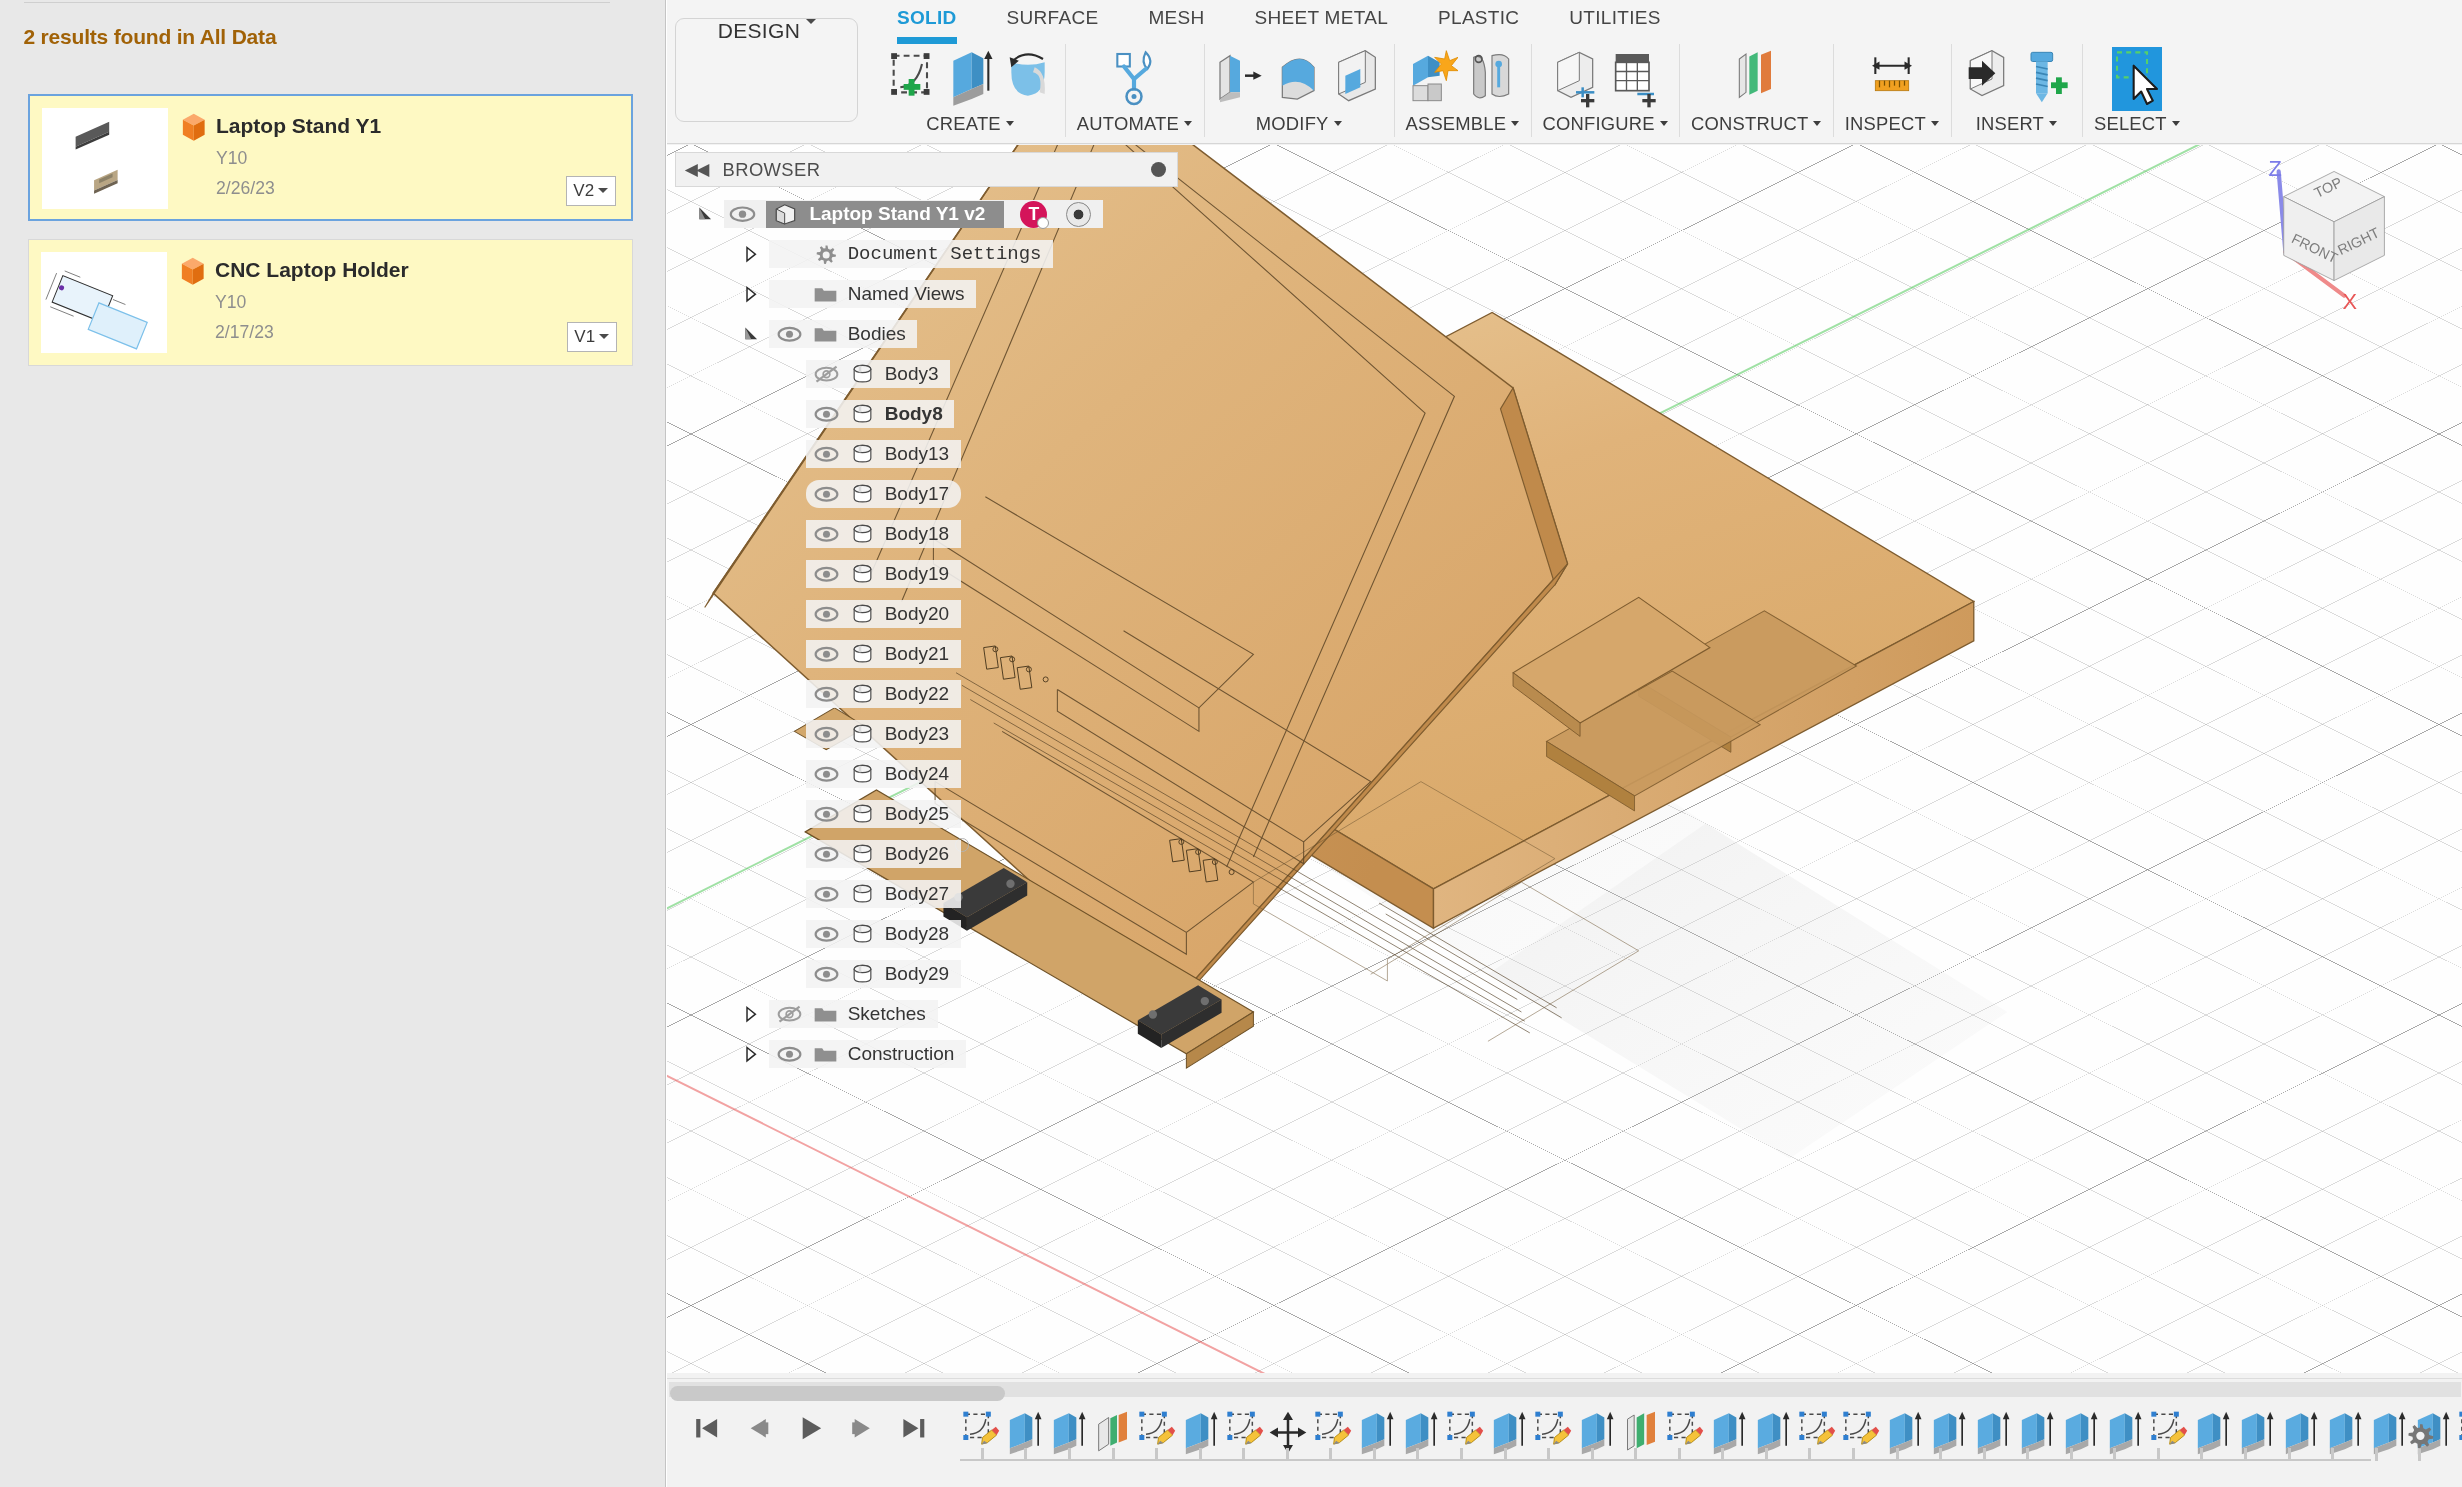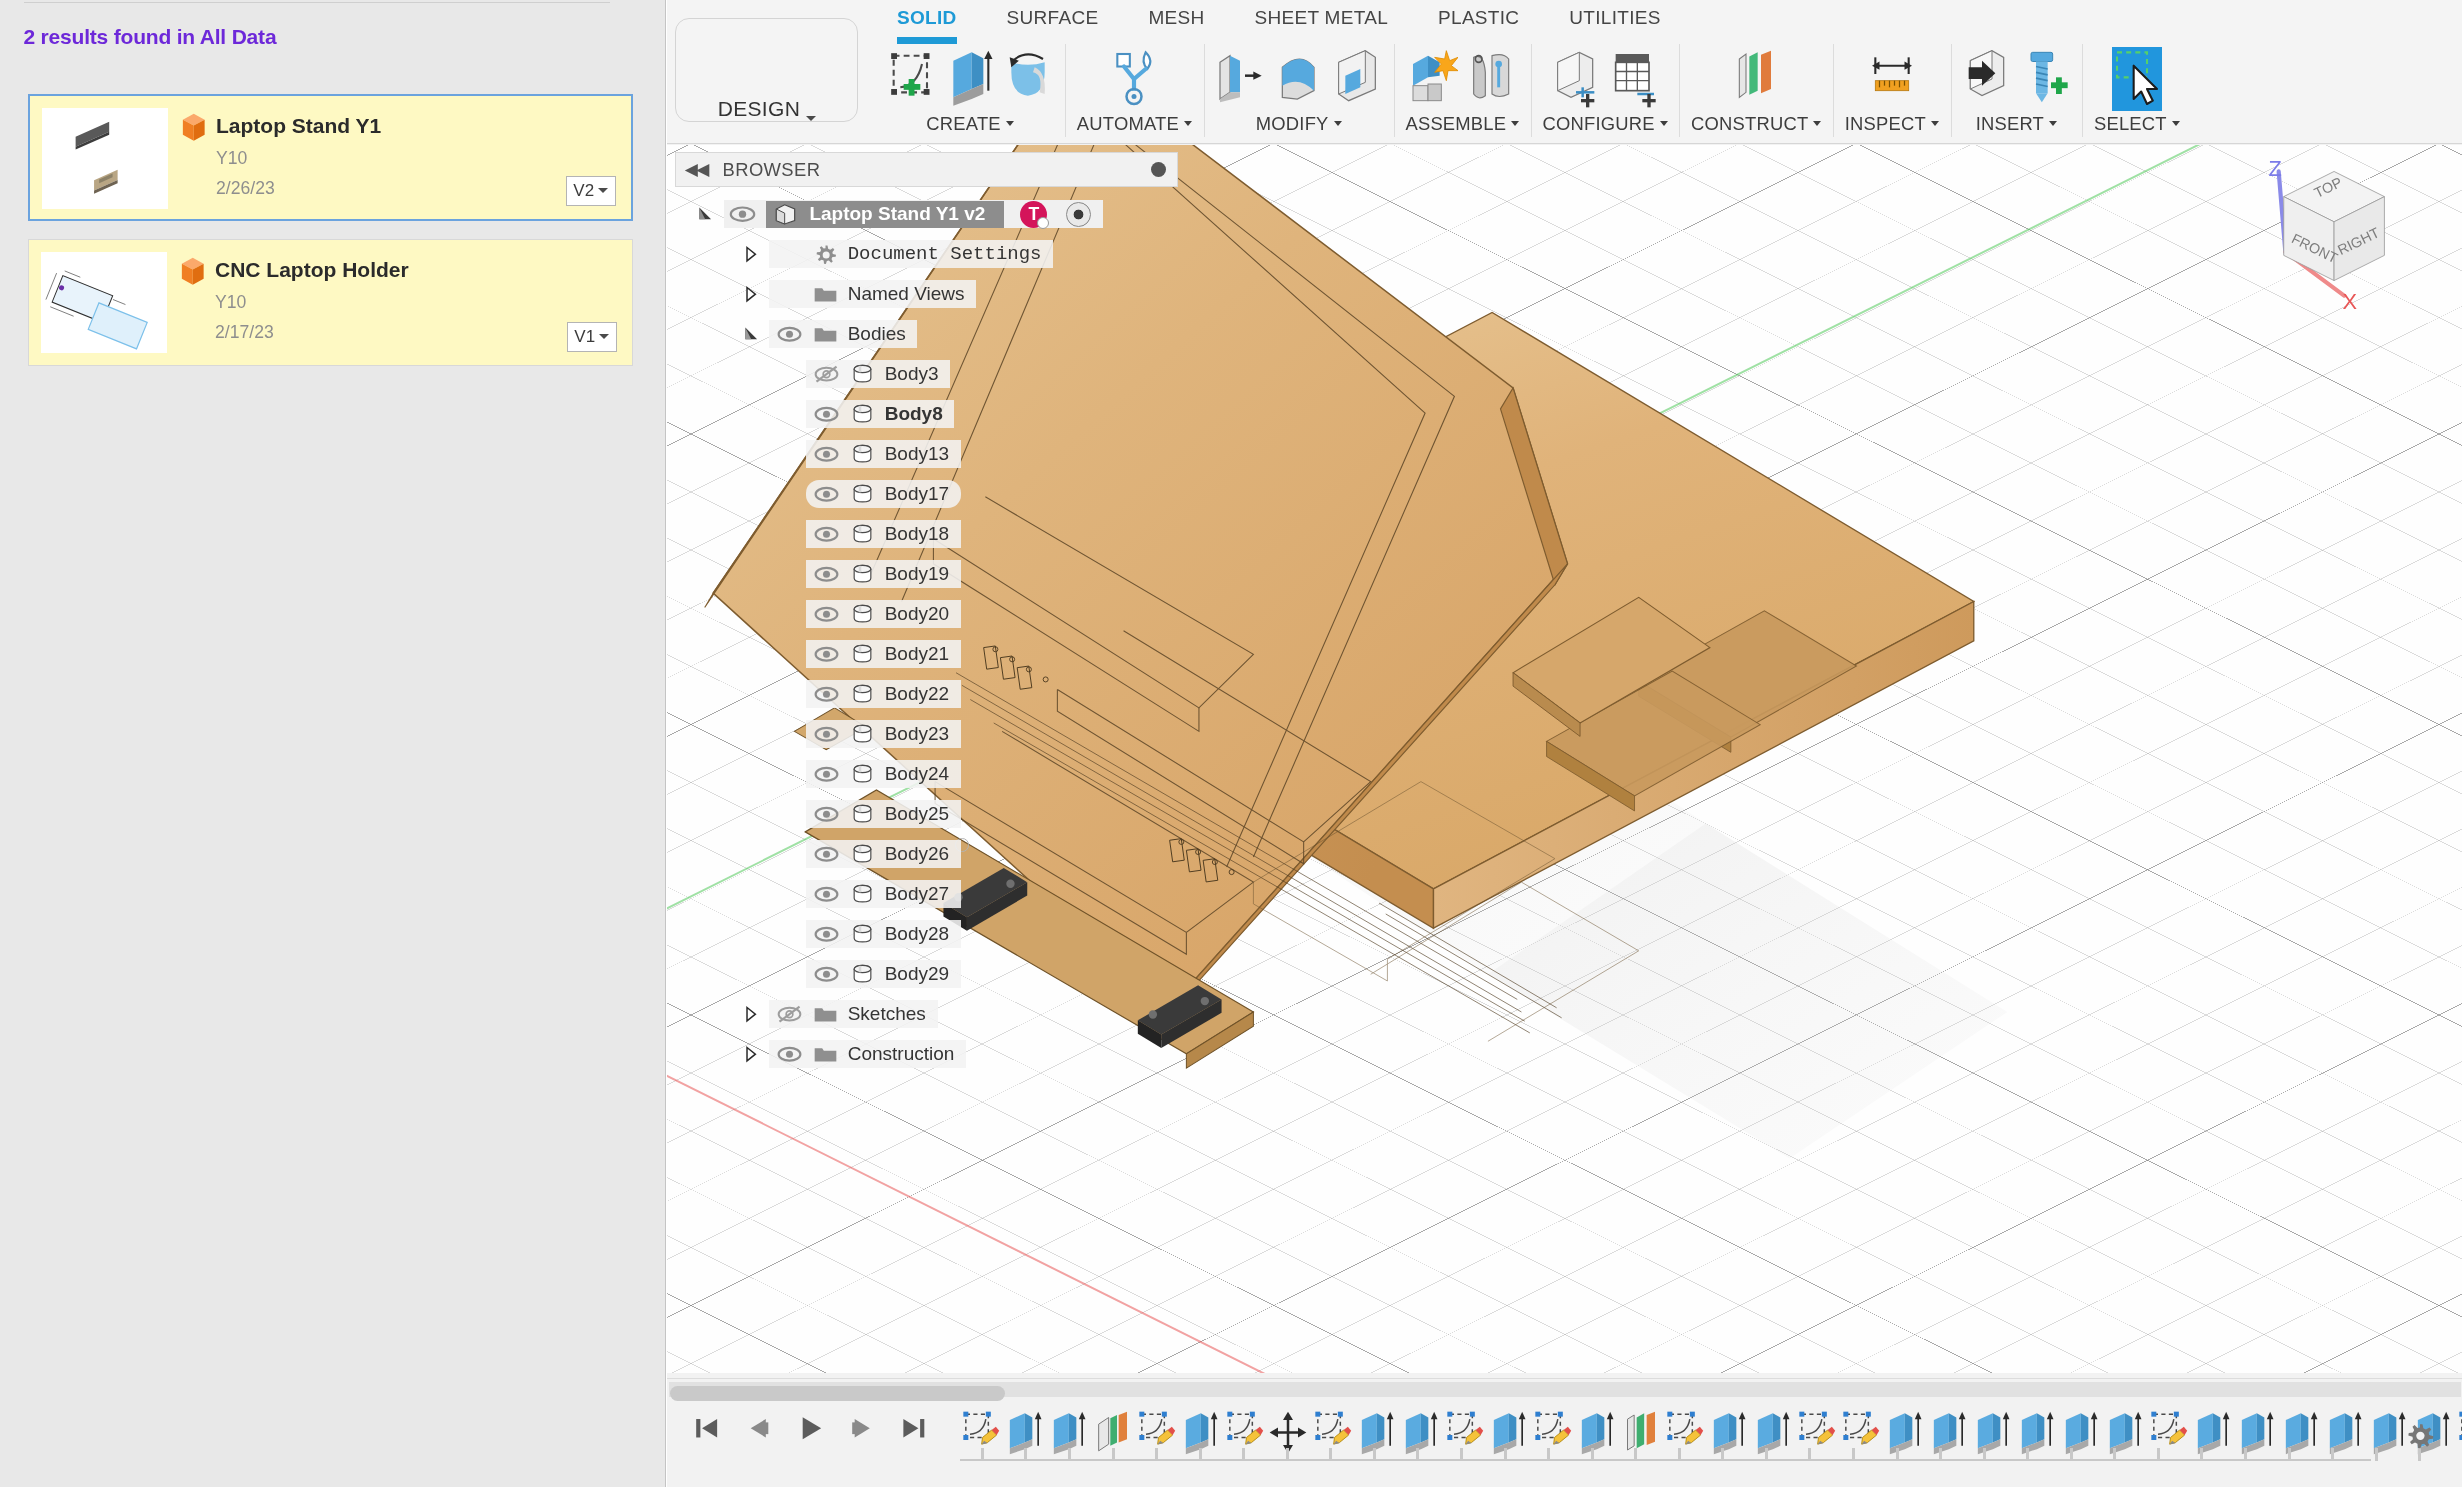--- a/index.html
+++ b/index.html
@@ -17,21 +17,21 @@
     width: 666px; height: 1487px;
     background: #e8e8e8;
     border-right: 0.8px solid #c4c4c4;
   }
   .left-top-rule {
     position: absolute; left: 23.5px; top: 1.7px; width: 586px; height: 0.8px;
     background: #cfcfcf;
   }
   .results-label {
     position: absolute; left: 23.5px; top: 25px;
-    font-size: 21px; font-weight: bold; color: #6d28d9;
+    font-size: 21px; font-weight: bold; color: #a16207;
     letter-spacing: -0.2px;
   }
   .result-card {
     position: absolute; left: 28px; width: 605px; height: 127px;
     background: #fef9c3; border: 0.8px solid #d8d8d8;
   }
   .result-card.selected { border: 2.5px solid #6ba3de; }
   .card-1 { top: 94px; }
   .card-2 { top: 239px; }
   .card-thumb {
@@ -75,23 +75,23 @@
   }
 
   
   .ribbon {
     position: absolute; left: 0; top: 0; width: 1796px; height: 144px;
     background: #f4f4f4; border-bottom: 0.8px solid #d6d6d6;
   }
   .design-btn {
     position: absolute; left: 8.4px; top: 18.4px;
     width: 183px; height: 104px;
-    border: 0.8px solid #d4d4d4; border-radius: 14px;
+    border: 0.8px solid #d4d4d4; border-radius: 9px;
     background: #f4f4f4;
-    display: flex; align-items: flex-end; justify-content: center;
+    display: flex; align-items: flex-start; justify-content: center;
     gap: 5.9px;
     font-size: 21px; color: #333; letter-spacing: 0.3px;
   }
   .tabs {
     position: absolute; left: 205px; top: 0; height: 37px;
     display: flex; align-items: flex-start; gap: 0;
   }
   .tab {
     font-size: 19px; color: #454545; padding: 6.7px 25px 5px 25px;
     letter-spacing: 0.3px; white-space: nowrap; position: relative;

